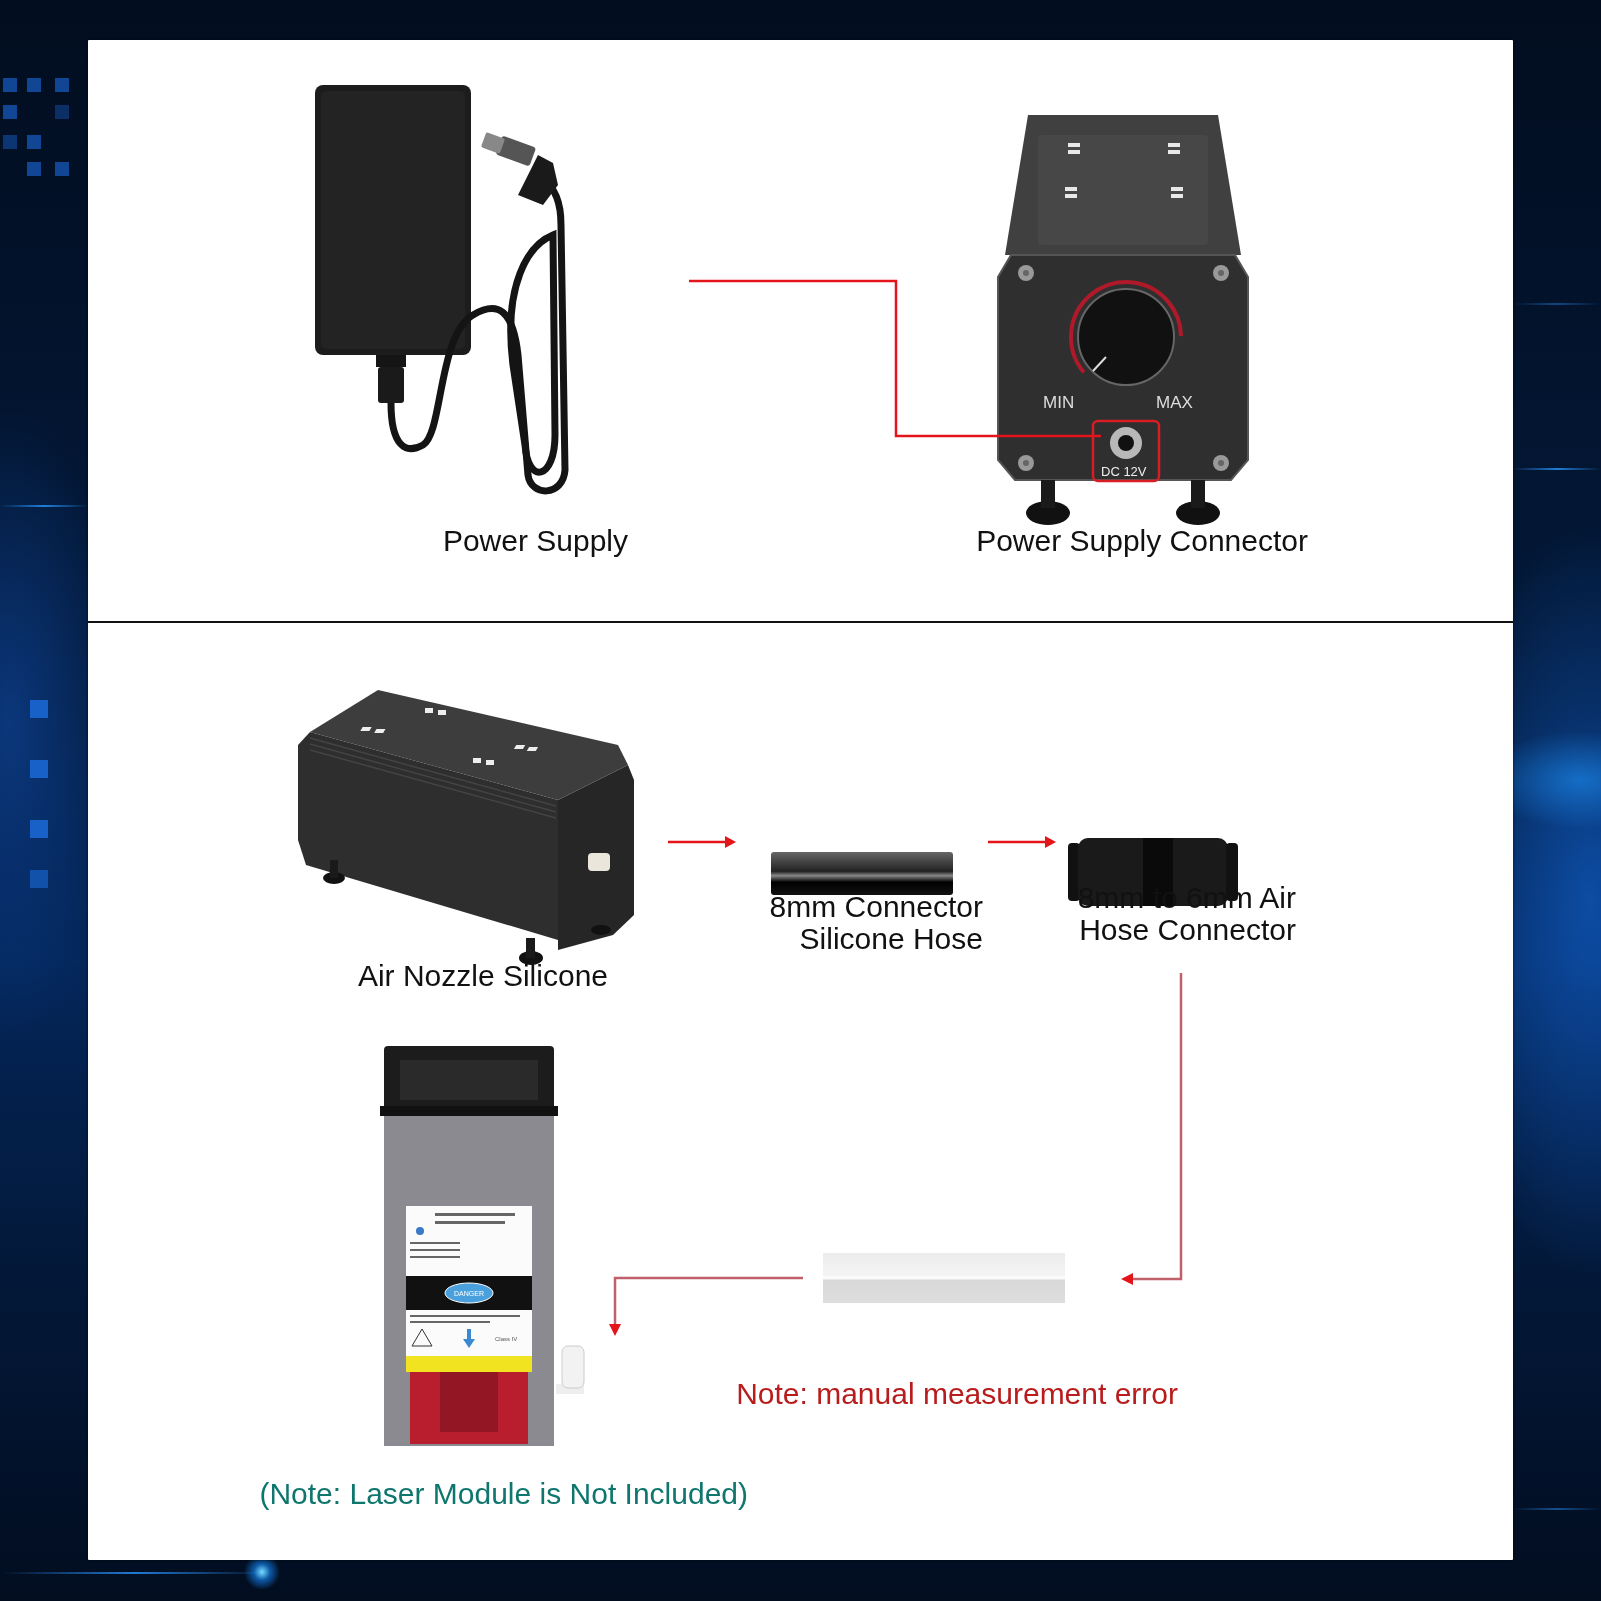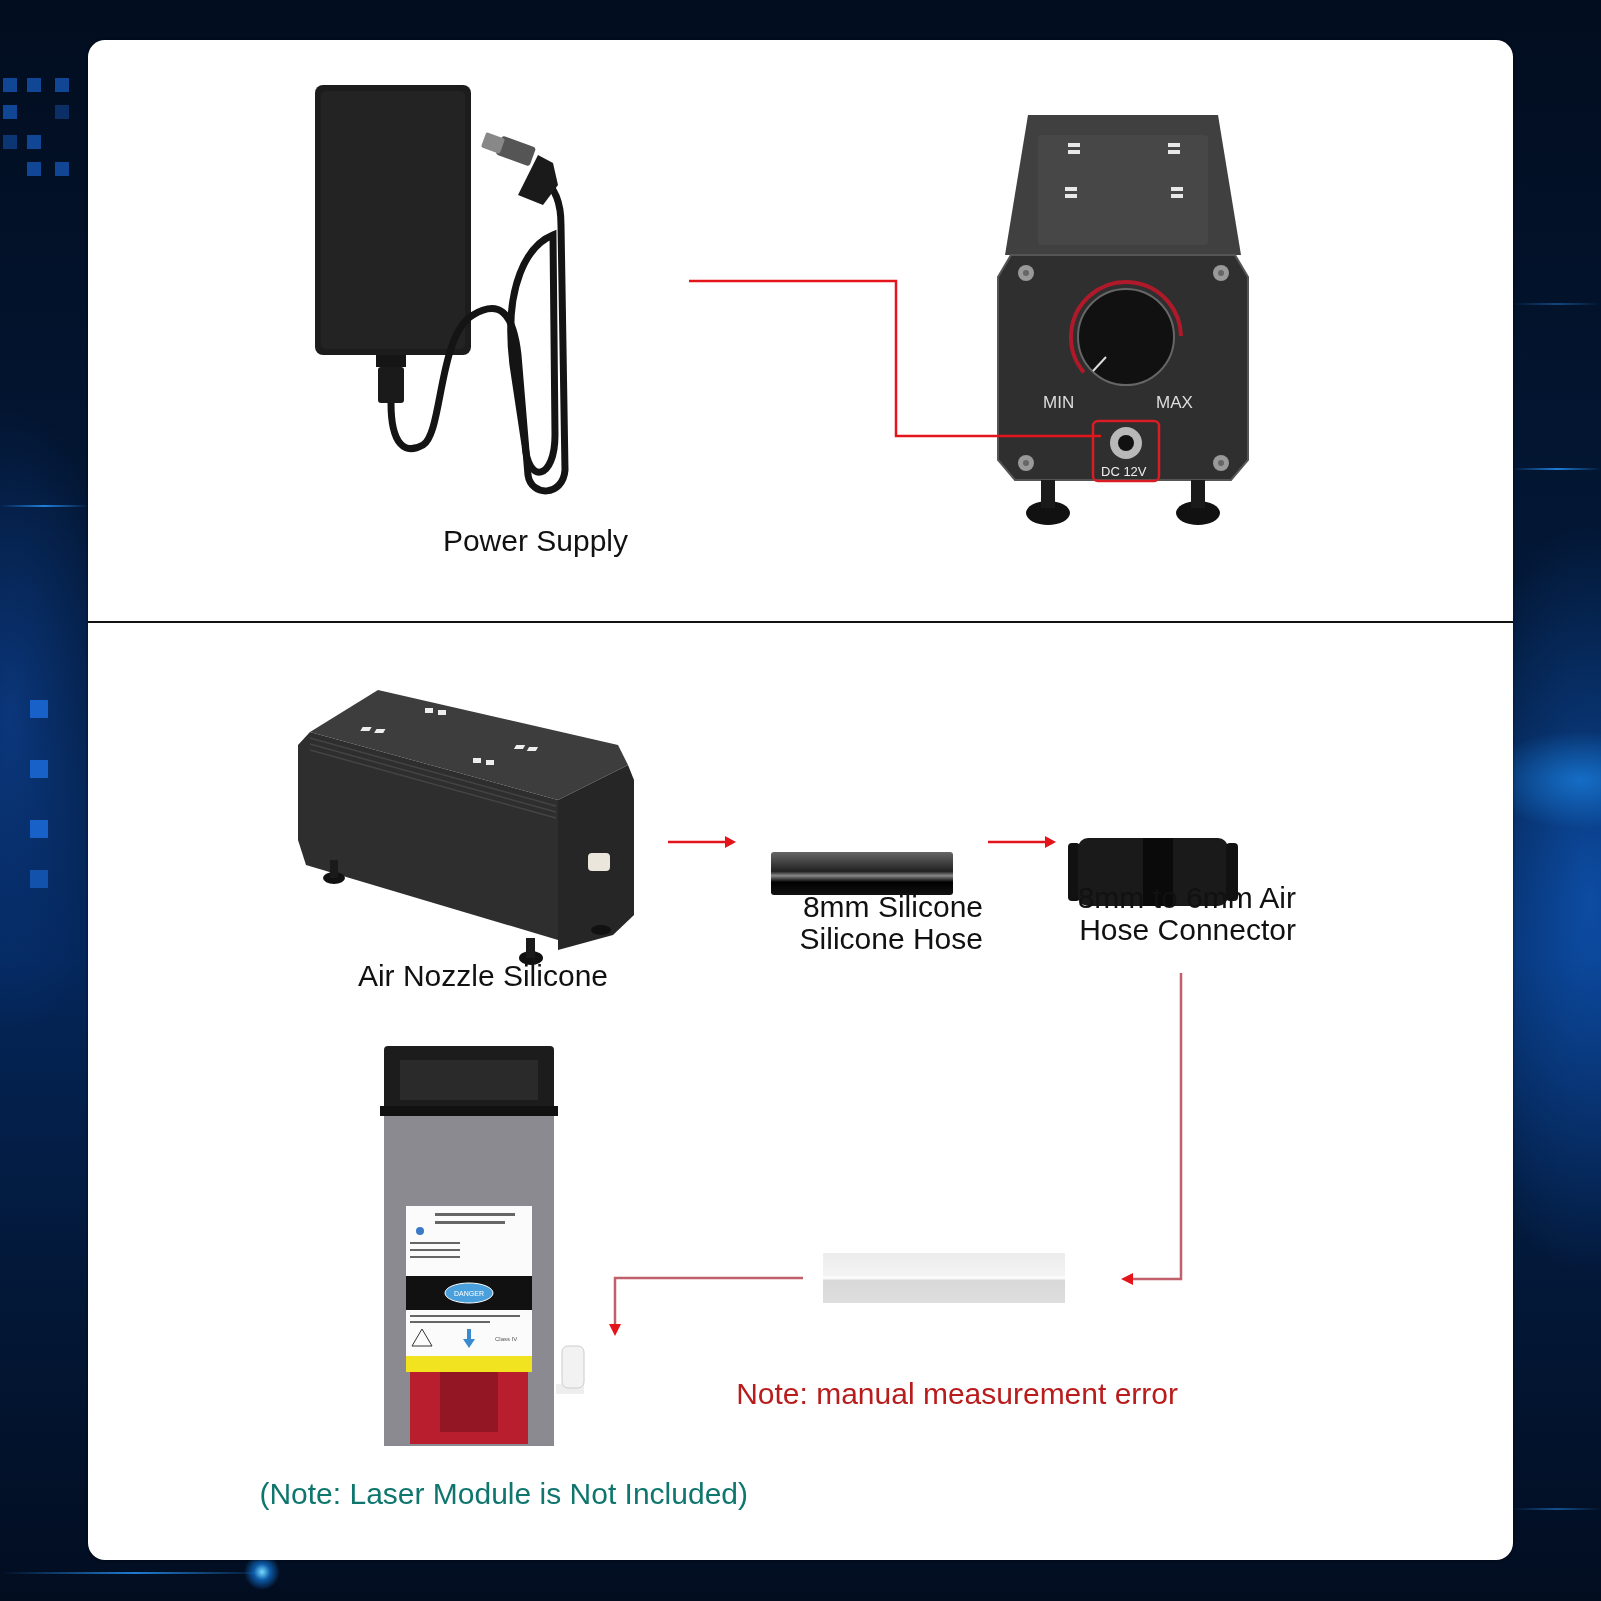--- a/index.html
+++ b/index.html
@@ -10,21 +10,21 @@
       radial-gradient(ellipse 200px 500px at 1590px 900px, rgba(20,110,230,0.55), transparent 75%),
       radial-gradient(ellipse 160px 420px at 10px 720px, rgba(20,90,200,0.45), transparent 75%),
       radial-gradient(circle 18px at 262px 1572px, rgba(120,220,255,1), rgba(20,140,255,0.6) 45%, transparent 100%),
       linear-gradient(180deg, #020d1f 0%, #031a3c 45%, #04265a 60%, #031838 80%, #020d20 100%);
     font-family: "Liberation Sans", sans-serif;
   }
   .bg-line { position:absolute; height:2px; background:linear-gradient(90deg, transparent, rgba(40,150,255,0.8), transparent); }
   .bg-sq { position:absolute; width:14px; height:14px; background:#1350a8; opacity:0.85; }
   .card {
     position:absolute; left:88px; top:40px; width:1425px; height:1520px;
-    background:#ffffff; border-radius:17px; box-shadow: 0 0 3px rgba(0,0,0,0.6);
+    background:#ffffff; border-radius:1px; box-shadow: 0 0 3px rgba(0,0,0,0.6);
   }
   .divider { position:absolute; left:0; right:0; top:581px; height:2px; background:#111; }
   .label { position:absolute; color:#111; font-size:30px; text-align:right; line-height:32px; white-space:nowrap; }
   .label.orange { color:#b91c1c; }
   .label.red { color:#0f766e; }
   svg { position:absolute; overflow:visible; }
 </style>
 </head>
 <body>
 
@@ -98,20 +98,21 @@
     <ellipse cx="205" cy="398" rx="22" ry="12" fill="#111"></ellipse>
     <rect x="48" y="365" width="14" height="28" fill="#1a1a1a"></rect>
     <rect x="198" y="365" width="14" height="28" fill="#1a1a1a"></rect>
   </svg>
 
   <svg style="left:0;top:0" width="1425" height="600">
     <polyline points="601,241 808,241 808,396 1013,396" fill="none" stroke="#e3151b" stroke-width="2.5"></polyline>
   </svg>
 
   <div class="label" style="left:330px;top:485px;width:210px">Power Supply</div>
+  <div class="label" style="left:860px;top:485px;width:360px">Power Supply Connector</div>
 
   <div class="divider"></div>
 
   <svg style="left:200px;top:650px" width="350" height="310" viewBox="0 0 350 310">
     <path d="M22 42 L90 0 L330 55 L340 75 L270 110 Z" fill="#3d3d3d"></path>
     <g fill="#eee">
       <rect x="137" y="18" width="8" height="5"></rect>
         <rect x="150" y="20" width="8" height="5"></rect>
       <rect x="96" y="37" width="9" height="4" transform="skewX(-30)"></rect>
         <rect x="111" y="39" width="9" height="4" transform="skewX(-30)"></rect>
@@ -208,19 +209,19 @@
       <polygon points="83,293 95,293 89,302" fill="#3a8ad0"></polygon>
     <text x="115" y="295" fill="#555" font-size="6" font-family="Liberation Sans, sans-serif">Class IV</text>
     <rect x="26" y="310" width="126" height="16" fill="#f2e320"></rect>
     <rect x="30" y="326" width="118" height="72" fill="#b81e2e"></rect>
     <rect x="60" y="326" width="58" height="60" fill="#7a1020" opacity="0.6"></rect>
     <rect x="176" y="338" width="28" height="10" fill="#eee"></rect>
     <rect x="182" y="300" width="22" height="42" rx="6" fill="#f2f2f2" stroke="#ccc"></rect>
   </svg>
 
   <div class="label" style="left:220px;top:920px;width:300px">Air Nozzle Silicone</div>
-  <div class="label" style="left:655px;top:851px;width:240px">8mm Silicone</div>
+  <div class="label" style="left:655px;top:851px;width:240px">8mm Connector</div>
   <div class="label" style="left:655px;top:883px;width:240px">Silicone Hose</div>
   <div class="label" style="left:938px;top:842px;width:270px">8mm to 6mm Air</div>
   <div class="label" style="left:938px;top:874px;width:270px">Hose Connector</div>
   <div class="label orange" style="left:610px;top:1338px;width:480px">Note: manual measurement error</div>
   <div class="label red" style="left:140px;top:1438px;width:520px">(Note: Laser Module is Not Included)</div>
 </div>
 
 </body></html>

